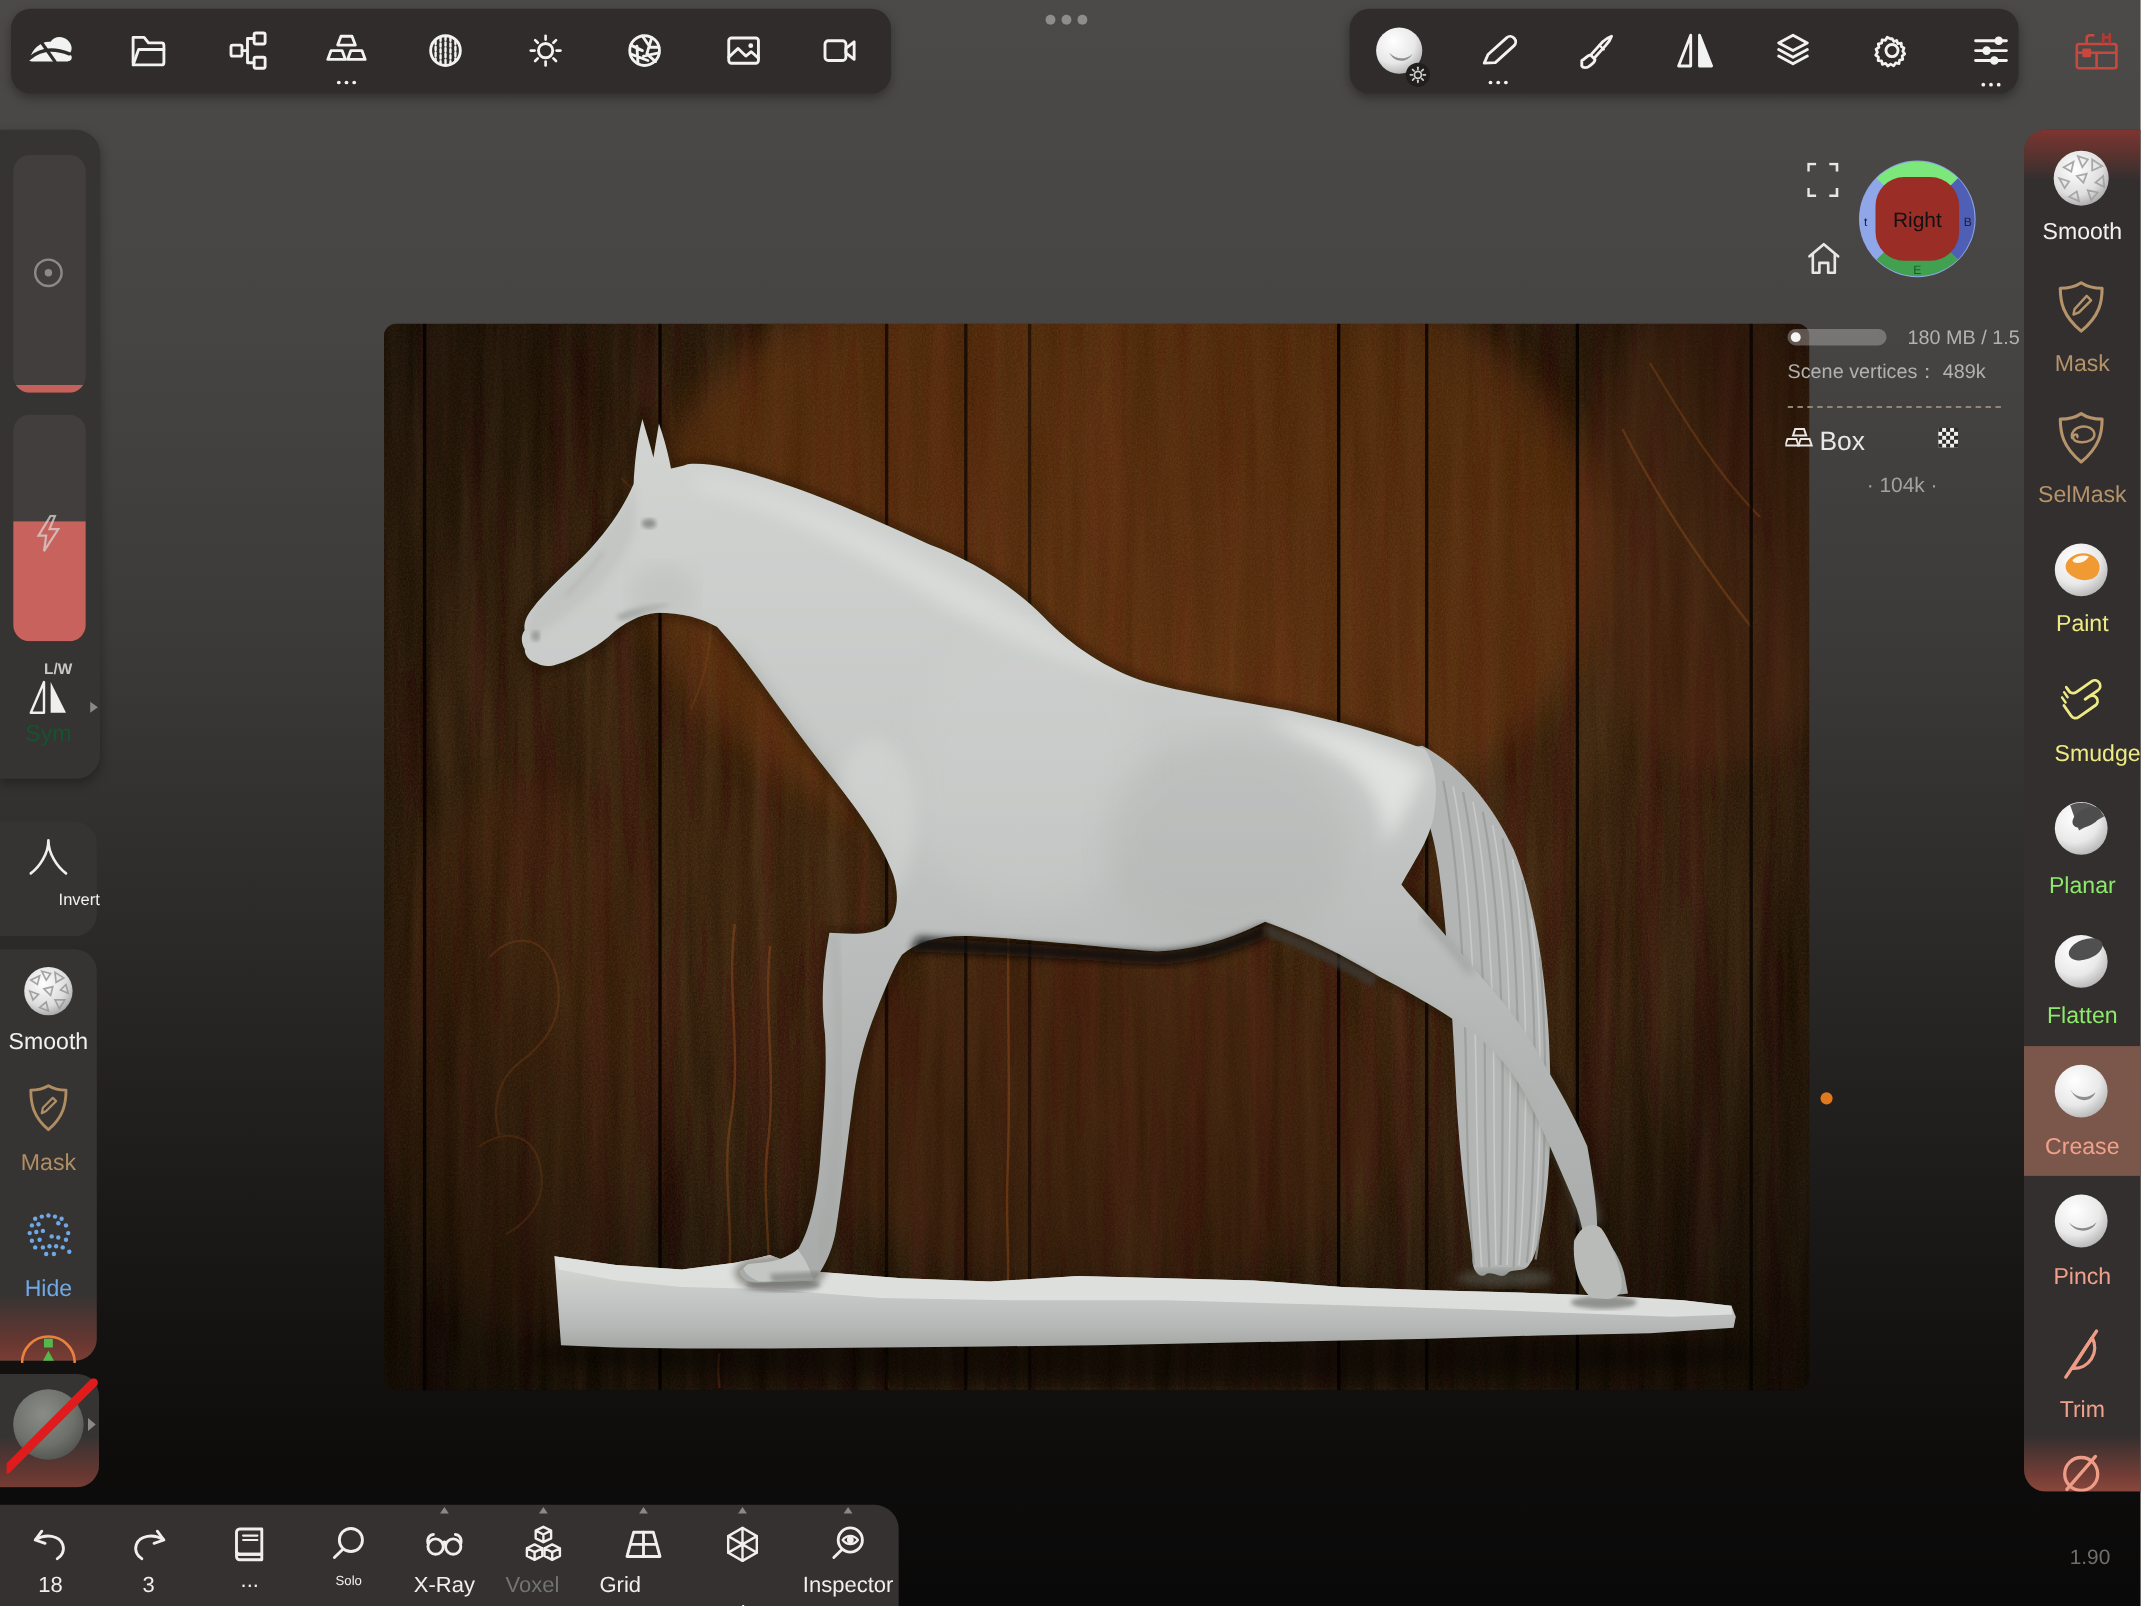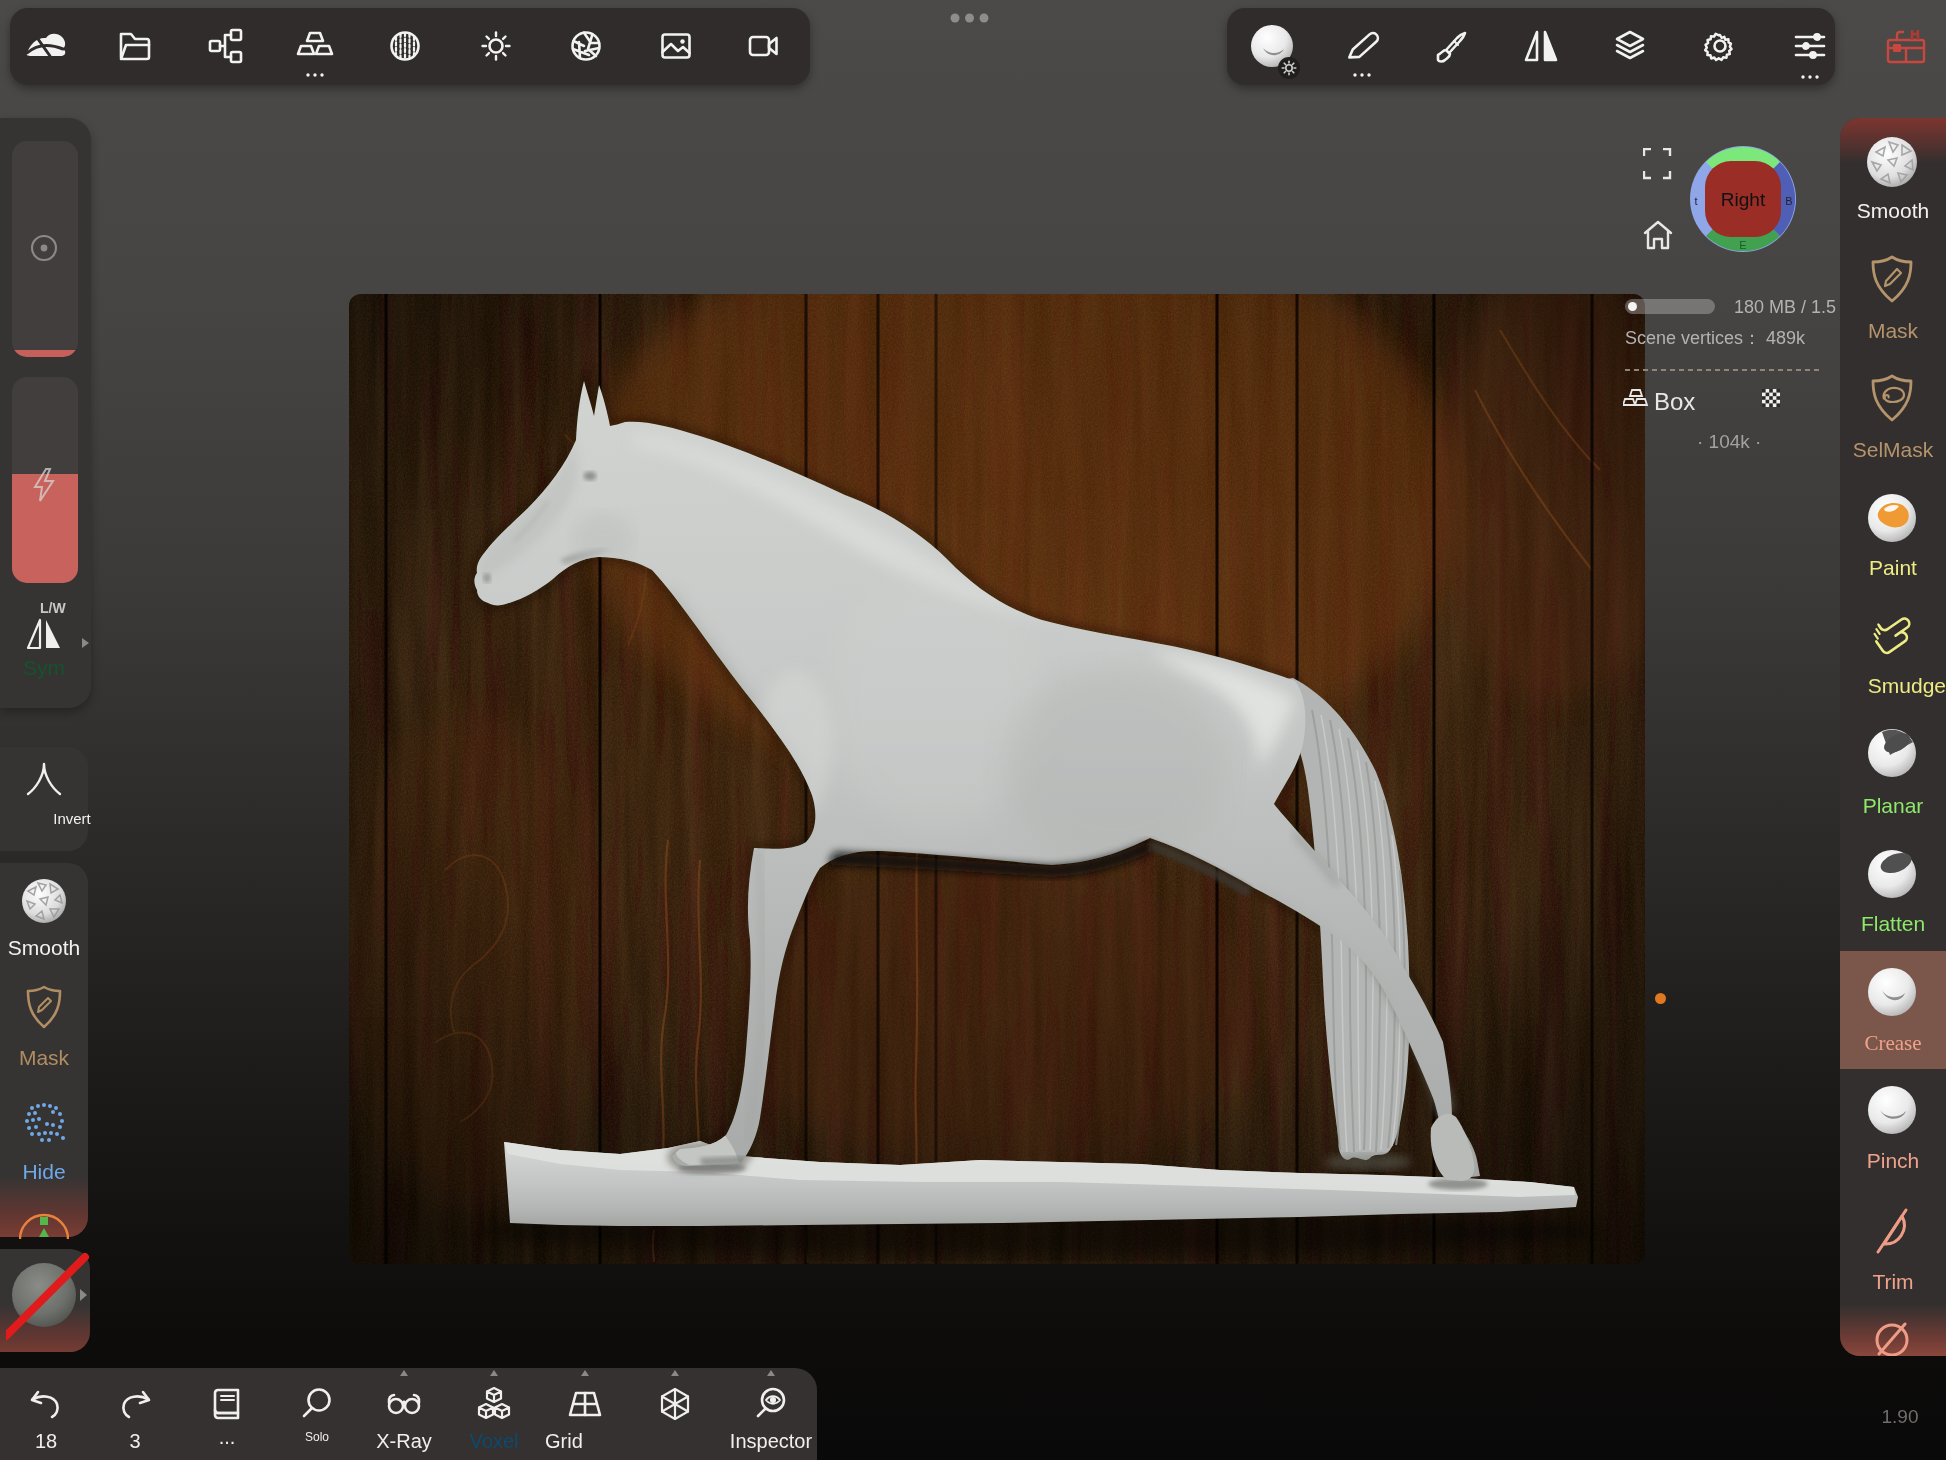--- a/index.html
+++ b/index.html
@@ -621,21 +621,21 @@
       <path d="M-5,-3 C-1,-8 5,-8 9,-3 C5,2 -1,2 -5,-3 Z" stroke-width="2"></path>
       <circle cx="2" cy="-3" r="1.8" fill="#f0efee"></circle>
     </g>
   </g>
 </svg>
 <div class="abs" style="left:16px;top:1430px;width:60px;color:#f0efee;font-size:20px;text-align:center;">18</div>
 <div class="abs" style="left:105px;top:1430px;width:60px;color:#f0efee;font-size:20px;text-align:center;">3</div>
 <div class="abs" style="left:197px;top:1426px;width:60px;color:#f0efee;font-size:20px;text-align:center;">...</div>
 <div class="abs" style="left:277px;top:1430px;width:80px;color:#f0efee;font-size:12px;text-align:center;">Solo</div>
 <div class="abs" style="left:359px;top:1430px;width:90px;color:#f0efee;font-size:20px;text-align:center;">X-Ray</div>
-<div class="abs" style="left:449px;top:1430px;width:90px;color:#0c4a6e;font-size:20px;text-align:center;">Voxel</div>
+<div class="abs" style="left:439px;top:1430px;width:90px;color:#737373;font-size:20px;text-align:center;">Voxel</div>
 <div class="abs" style="left:545px;top:1430px;width:80px;color:#f0efee;font-size:20px;text-align:left;">Grid</div>
 <div class="abs" style="left:635px;top:1430px;width:80px;color:#f0efee;font-size:20px;text-align:center;margin-top:27px;">Wire</div>
 <div class="abs" style="left:723px;top:1430px;width:96px;color:#f0efee;font-size:20px;text-align:center;">Inspector</div>
 <svg class="abs" style="left:0;top:1369px;" width="817" height="10" viewBox="0 0 817 10">
   <g fill="#8a8987">
     <path d="M404,8 L408,2 L412,8 Z" transform="translate(-4,-1)"></path>
     <path d="M494,8 L498,2 L502,8 Z" transform="translate(-4,-1)"></path>
     <path d="M585,8 L589,2 L593,8 Z" transform="translate(-4,-1)"></path>
     <path d="M675,8 L679,2 L683,8 Z" transform="translate(-4,-1)"></path>
     <path d="M771,8 L775,2 L779,8 Z" transform="translate(-4,-1)"></path>
@@ -721,21 +721,21 @@
     <line x1="13" y1="-12" x2="-13" y2="18" stroke="#ef9c86" stroke-width="3" stroke-linecap="round"></line>
   </g>
 </svg>
 <div class="abs" style="left:1840px;top:199px;width:106px;color:#f2f1f0;font-size:21px;text-align:center;">Smooth</div>
 <div class="abs" style="left:1840px;top:319px;width:106px;color:#b5936b;font-size:21px;text-align:center;">Mask</div>
 <div class="abs" style="left:1840px;top:438px;width:106px;color:#b5936b;font-size:21px;text-align:center;">SelMask</div>
 <div class="abs" style="left:1840px;top:556px;width:106px;color:#eeeb84;font-size:21px;text-align:center;">Paint</div>
 <div class="abs" style="left:1840px;top:674px;width:106px;color:#eeeb84;font-size:21px;text-align:right;">Smudge</div>
 <div class="abs" style="left:1840px;top:794px;width:106px;color:#8ce96a;font-size:21px;text-align:center;">Planar</div>
 <div class="abs" style="left:1840px;top:912px;width:106px;color:#8ce96a;font-size:21px;text-align:center;">Flatten</div>
-<div class="abs" style="left:1840px;top:1031px;width:106px;color:#f0a18c;font-size:21px;text-align:center;font-family:Liberation Serif, serif;">Crease</div>
+<div class="abs" style="left:1840px;top:1031px;width:106px;color:#f0a18c;font-size:21px;text-align:center;">Crease</div>
 <div class="abs" style="left:1840px;top:1149px;width:106px;color:#f0a18c;font-size:21px;text-align:center;">Pinch</div>
 <div class="abs" style="left:1840px;top:1270px;width:106px;color:#f0a18c;font-size:21px;text-align:center;">Trim</div>
 
 <svg class="abs" style="left:1643px;top:148px;" width="30" height="32" viewBox="0 0 30 32">
   <g stroke="#e8e7e6" stroke-width="2.4" fill="none">
     <path d="M1,8 L1,1 L8,1 M20,1 L27,1 L27,8 M27,23 L27,30 L20,30 M8,30 L1,30 L1,23"></path>
   </g>
 </svg>
 <svg class="abs" style="left:1642px;top:219px;" width="32" height="32" viewBox="0 0 32 32">
   <path d="M3,14 L16,3 L29,14 M6,12 L6,29 L12,29 L12,20 L20,20 L20,29 L26,29 L26,12" fill="none" stroke="#e8e7e6" stroke-width="2.4" stroke-linejoin="round" stroke-linecap="round"></path>

